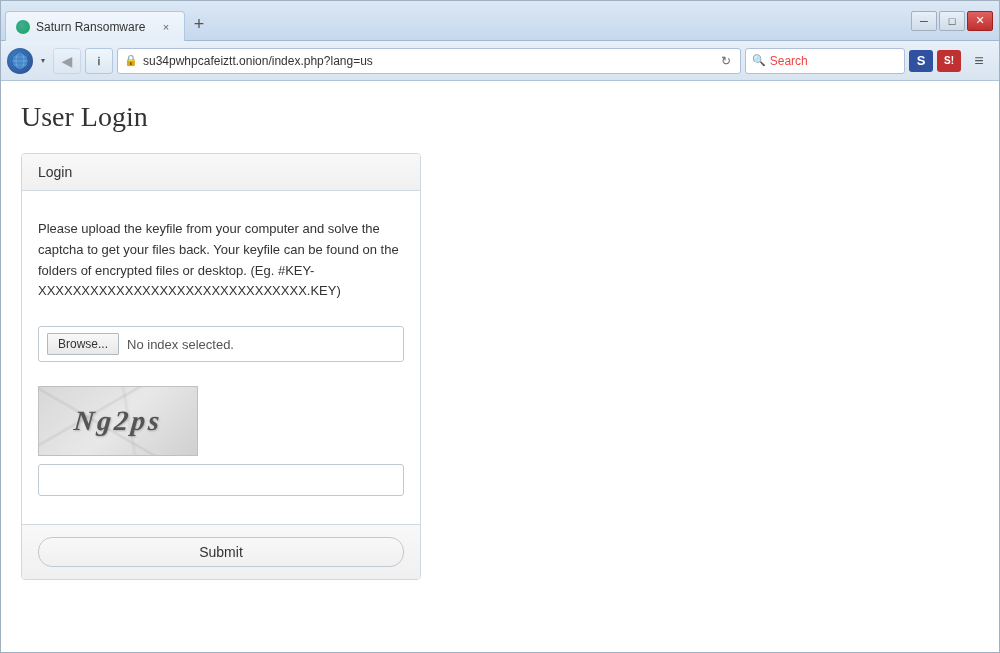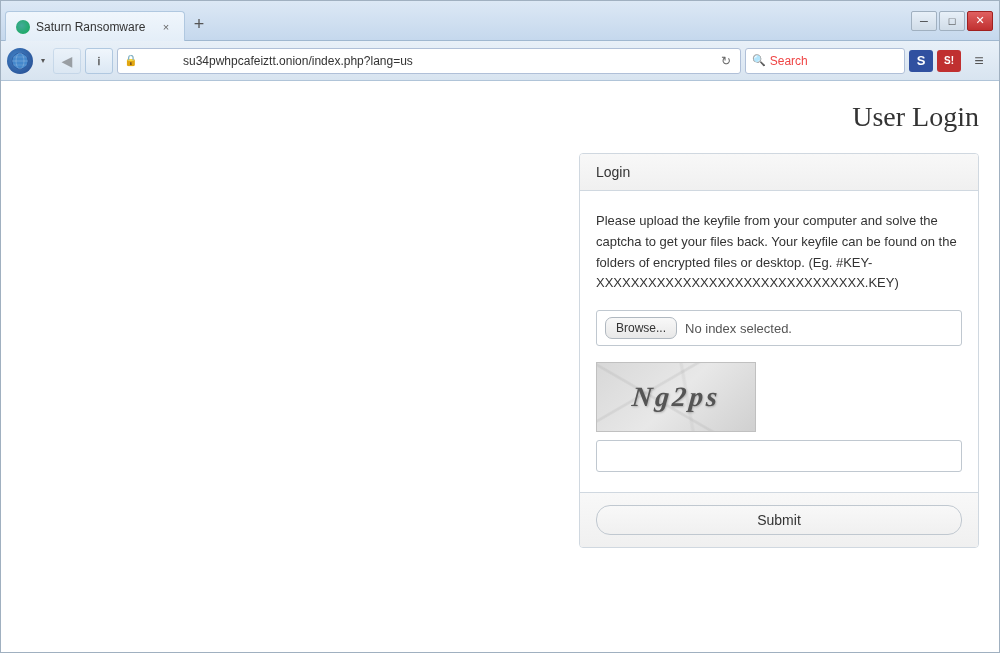--- a/index.html
+++ b/index.html
@@ -198,21 +198,20 @@
       display: flex;
       align-items: center;
       justify-content: center;
       font-size: 11px;
     }
 
     .addr-text {
       flex: 1;
       font-size: 12px;
       color: #333;
-      margin-left: 40px;
     }
 
     .addr-refresh {
       width: 16px;
       height: 16px;
       display: flex;
       align-items: center;
       justify-content: center;
       color: #666;
       font-size: 12px;
@@ -251,21 +250,21 @@
       color: #555;
     }
 
     
     .page-content {
       flex: 1;
       background: white;
       overflow-y: auto;
       display: flex;
       flex-direction: column;
-      align-items: flex-end;
+      align-items: flex-start;
       padding: 20px;
     }
 
     .page-title {
       font-size: 28px;
       font-weight: 400;
       color: #333;
       margin-bottom: 20px;
       font-family: serif;
     }
@@ -280,24 +279,24 @@
 
     .card-header {
       background: linear-gradient(to bottom, #f8f8f8, #f0f0f0);
       border-bottom: 1px solid #d0d8e0;
       padding: 10px 16px;
       font-size: 14px;
       color: #333;
     }
 
     .card-body {
-      padding: 20px 16px;
+      padding: 28px 16px;
       display: flex;
       flex-direction: column;
-      gap: 16px;
+      gap: 24px;
     }
 
     .description-text {
       font-size: 13px;
       color: #333;
       line-height: 1.6;
     }
 
     .file-input-row {
       display: flex;
@@ -305,21 +304,21 @@
       border: 1px solid #c0c8d0;
       border-radius: 3px;
       padding: 6px 8px;
       gap: 8px;
       background: white;
     }
 
     .browse-btn {
       background: linear-gradient(to bottom, #f8f8f8, #e8e8e8);
       border: 1px solid #b0b8c0;
-      border-radius: 7px;
+      border-radius: 1px;
       padding: 3px 10px;
       font-size: 12px;
       color: #333;
       cursor: pointer;
       white-space: nowrap;
     }
 
     .file-name-text {
       font-size: 13px;
       color: #555;

